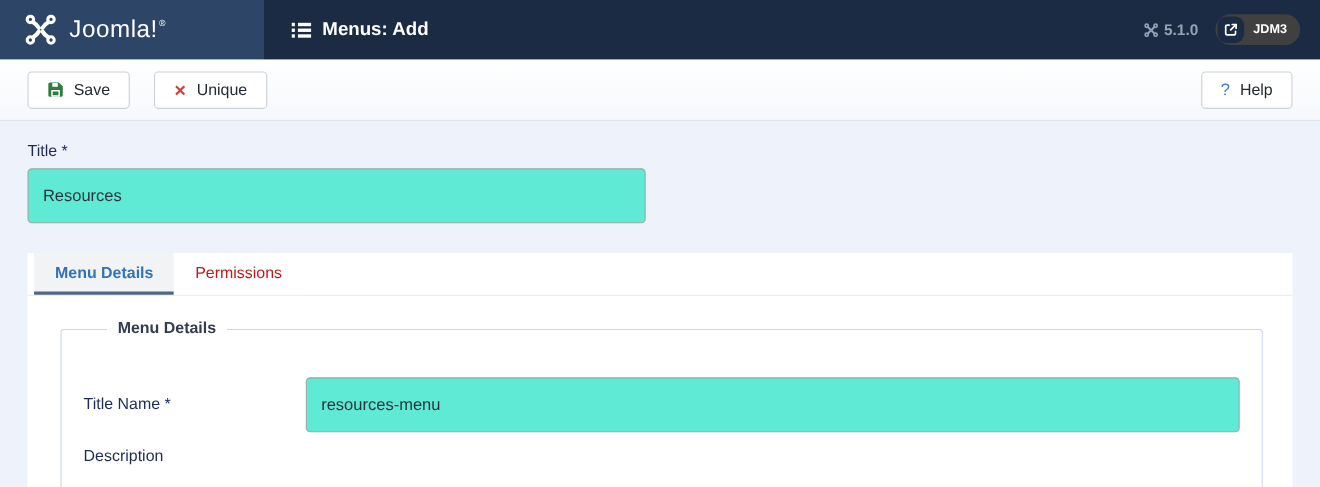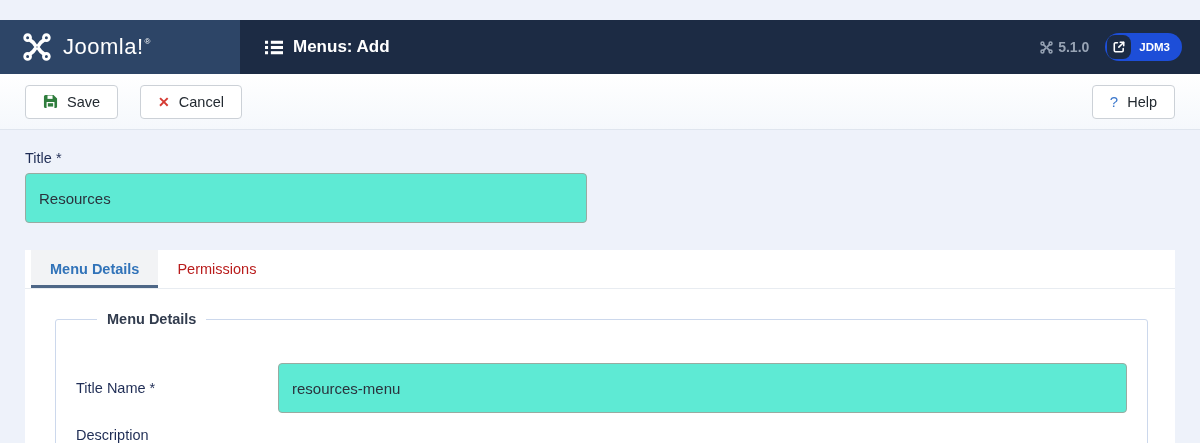--- a/index.html
+++ b/index.html
@@ -4,37 +4,37 @@
 <style>
   * { box-sizing: border-box; margin: 0; padding: 0; }
   html, body { width: 1200px; height: 443px; overflow: hidden; }
   body {
     font-family: "Liberation Sans", sans-serif;
     background: #eef2fa;
     color: #232a31;
   }
 
   
-  .app-header { display: flex; height: 54px; margin-top: 20px; }
+  .app-header { display: flex; height: 54px; }
   .logo-area {
     width: 240px; background: #2d4567;
     display: flex; align-items: center; gap: 11px; padding-left: 22px;
     flex: 0 0 auto;
   }
   .logo-text { color: #fff; font-size: 22px; letter-spacing: .5px; }
   .logo-reg { color: #fff; font-size: 8px; vertical-align: 10px; margin-left: 1px; }
   .titlebar {
     flex: 1; background: #1c2b44; display: flex; align-items: center;
     padding: 0 18px 0 25px; color: #fff;
   }
   .page-heading { display: flex; align-items: center; gap: 10px; font-size: 17px; font-weight: bold; }
   .titlebar-right { margin-left: auto; display: flex; align-items: center; gap: 16px; }
   .version-wrap { display: flex; align-items: center; gap: 5px; color: #97a3b4; font-size: 14px; font-weight: bold; }
   .jdm-badge {
-    display: flex; align-items: center; gap: 8px; background: #1d4ed8;
+    display: flex; align-items: center; gap: 8px; background: #404040;
     border: none; border-radius: 14px; height: 28px; padding: 2px 12px 2px 2px;
     color: #fff; font-size: 11.5px; font-weight: bold; cursor: pointer;
     font-family: "Liberation Sans", sans-serif;
   }
   .ext-box {
     width: 24px; height: 24px; background: #1c2b44; border-radius: 8px;
     display: flex; align-items: center; justify-content: center;
   }
 
   
@@ -170,21 +170,21 @@
         <rect x="3.8" y="8.4" width="8.4" height="6.6" rx="0.6" fill="#fff"></rect>
         <rect x="5.2" y="9.8" width="5.6" height="3.6" fill="#2f7d3d"></rect>
       </svg>
     </span>
     <span>Save</span>
   </button>
 
 
   <button class="btn">
     <span class="x-glyph">✕</span>
-    <span>Cancel</span>
+    <span>Unique</span>
   </button>
 
   <button class="btn help-btn">
     <span class="q-glyph">?</span>
     <span>Help</span>
   </button>
 </div>
 
 <main class="page">
   <label class="field-label">Title *</label>

